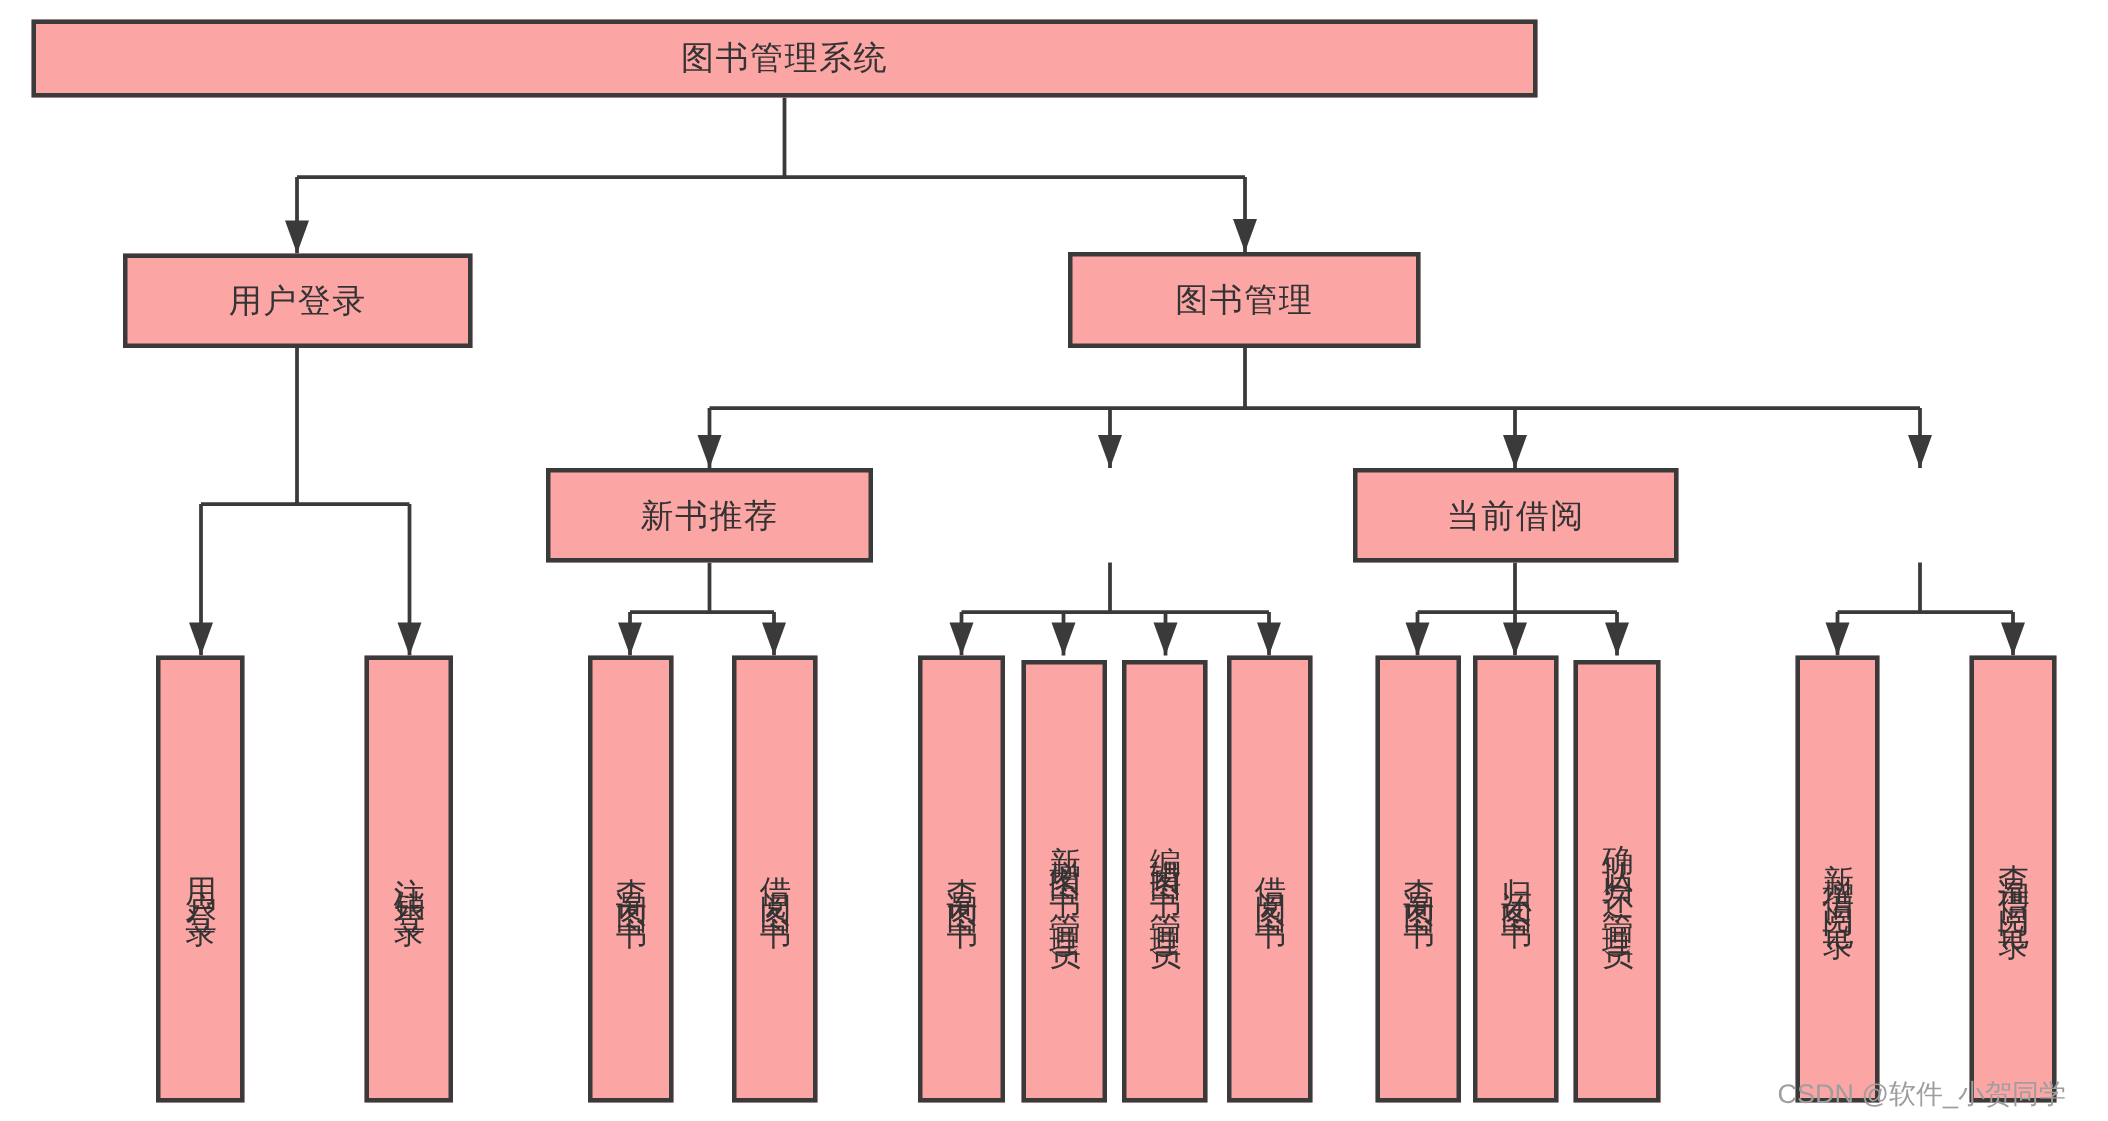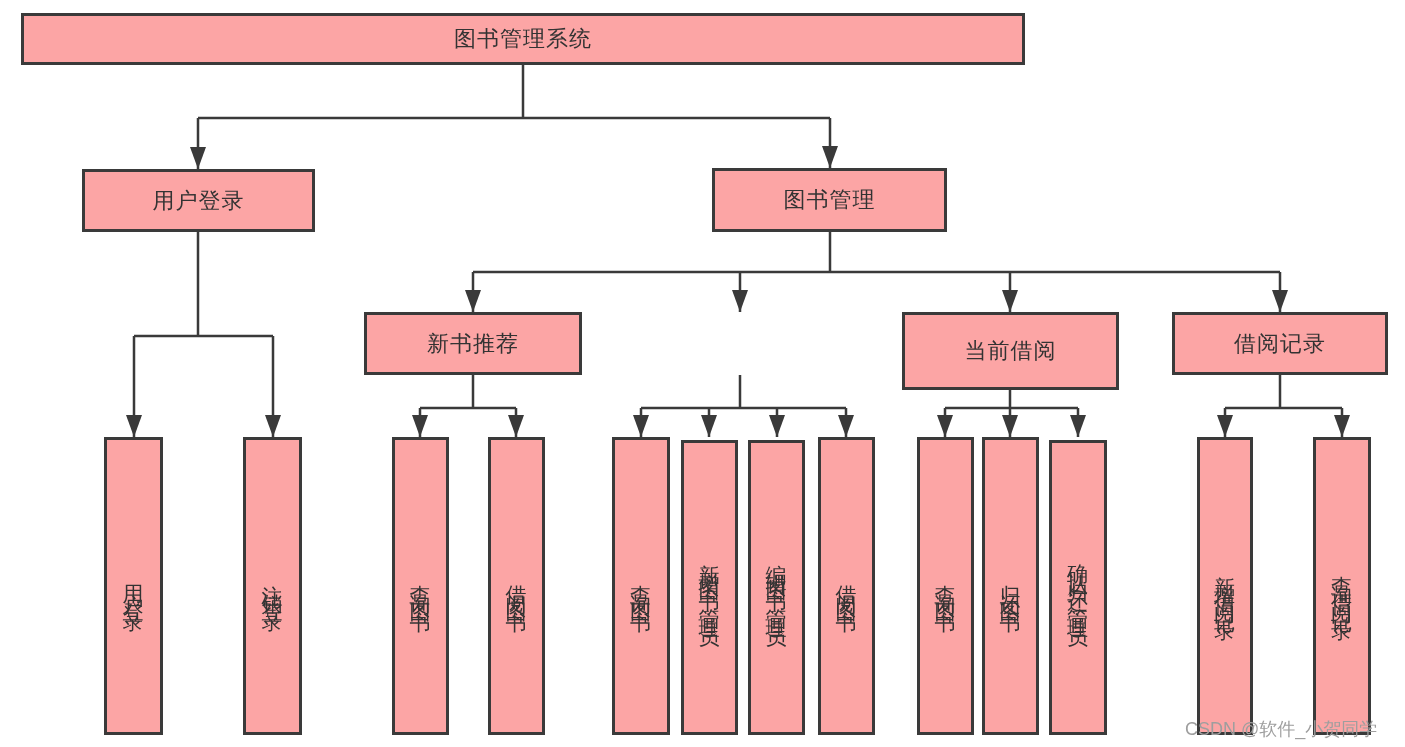--- a/index.html
+++ b/index.html
@@ -89,25 +89,22 @@
   <div class="node h" style="left:82px;top:169px;width:233px;height:63px">
     <span class="lbl">用户登录</span>
   </div>
   <div class="node h" style="left:364px;top:312px;width:218px;height:63px">
     <span class="lbl">新书推荐</span>
   </div>
 
   <div class="node h" style="left:712px;top:168px;width:235px;height:64px">
     <span class="lbl">图书管理</span>
   </div>
-  <div class="node h" style="left:902px;top:312px;width:217px;height:78px">
+  <div class="node h" style="left:902px;top:312px;width:217px;height:63px">
     <span class="lbl">当前借阅</span>
-  </div>
-  <div class="node h" style="left:1172px;top:312px;width:216px;height:63px">
-    <span class="lbl">借阅记录</span>
   </div>
 
   <div class="node v" style="left:104px;top:437px;width:59px;height:298px">
     <span class="lbl">用户登录</span>
   </div>
   <div class="node v" style="left:243px;top:437px;width:59px;height:298px">
     <span class="lbl">注销登录</span>
   </div>
 
   <div class="node v" style="left:392px;top:437px;width:57px;height:298px">

